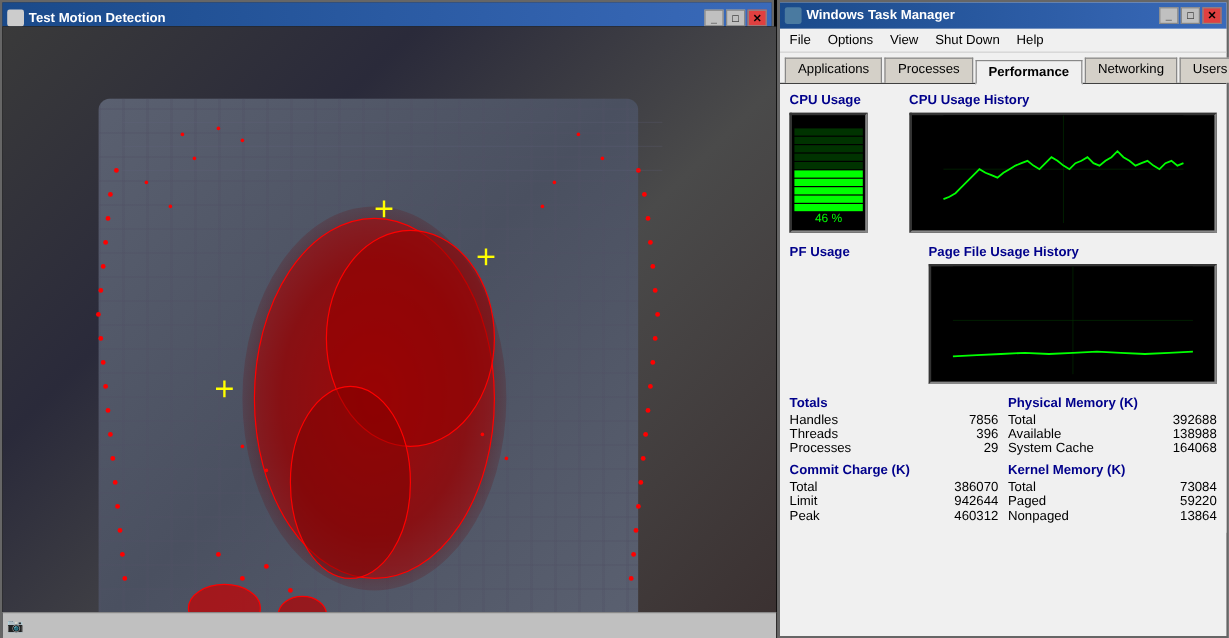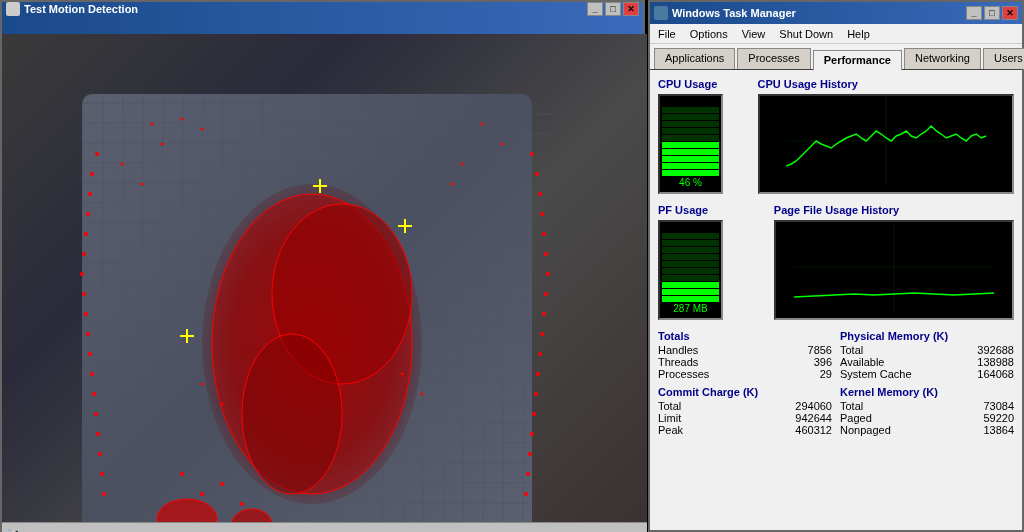--- a/index.html
+++ b/index.html
@@ -7,24 +7,24 @@
 
     
     .left-window {
       position: absolute;
       left: 0; top: 0;
       width: 645px; height: 532px;
       background: #2a2a2a;
       border: 2px solid #666;
     }
     .window-titlebar {
-      height: 32px;
+      height: 20px;
       background: linear-gradient(to right, #1a4a8a, #3a6aba);
       display: flex;
-      align-items: flex-start;
+      align-items: flex-end;
       justify-content: space-between;
       padding: 0 4px;
       color: white;
       font-size: 11px;
       font-weight: bold;
     }
     .titlebar-left { display: flex; align-items: center; gap: 4px; }
     .titlebar-icon { width: 14px; height: 14px; background: #ccc; border-radius: 2px; }
     .titlebar-buttons { display: flex; gap: 2px; }
     .titlebar-btn {
@@ -441,33 +441,20 @@
 
             <polyline points="0,70 5,68 10,65 15,60 20,55 25,50 30,45 35,48 40,50 45,52 50,48 55,45 60,42 65,40 70,38 75,42 80,45 85,40 90,35 95,38 100,42 105,45 110,40 115,38 120,35 125,40 130,42 135,38 140,35 145,30 150,35 155,38 160,42 165,40 170,38 175,42 180,45 185,40 190,38 195,42 200,40" fill="none" stroke="#00ff00" stroke-width="1.5"></polyline>
           </svg>
         </div>
       </div>
     </div>
 
     <div class="tm-row">
       <div class="tm-panel">
         <div class="tm-section-title">PF Usage</div>
-        <div class="pf-meter">
-          <div class="pf-percent">287 MB</div>
-          <div class="cpu-bar-filled"></div>
-          <div class="cpu-bar-filled"></div>
-          <div class="cpu-bar-filled"></div>
-          <div class="cpu-bar-empty"></div>
-          <div class="cpu-bar-empty"></div>
-          <div class="cpu-bar-empty"></div>
-          <div class="cpu-bar-empty"></div>
-          <div class="cpu-bar-empty"></div>
-          <div class="cpu-bar-empty"></div>
-          <div class="cpu-bar-empty"></div>
-        </div>
       </div>
 
       <div class="tm-panel" style="flex:2.8;margin-left:22px;">
         <div class="tm-section-title">Page File Usage History</div>
         <div class="history-graph" style="width:100%; height:100px;">
           <svg viewBox="0 0 200 90" width="100%" height="90" style="display:block;">
             <rect width="200" height="90" fill="#000"></rect>
             <line x1="0" y1="45" x2="200" y2="45" stroke="#003300" stroke-width="0.5"></line>
             <line x1="100" y1="0" x2="100" y2="90" stroke="#003300" stroke-width="0.5"></line>
 
@@ -511,21 +498,21 @@
         </div>
       </div>
     </div>
 
     <div class="stats-row" style="margin-top:6px;align-items:center;">
 
       <div class="stats-box">
         <div class="stats-label">Commit Charge (K)</div>
         <div class="stat-row">
           <span class="stat-key">Total</span>
-          <span class="stat-val">294060</span>
+          <span class="stat-val">386070</span>
         </div>
         <div class="stat-row">
           <span class="stat-key">Limit</span>
           <span class="stat-val">942644</span>
         </div>
         <div class="stat-row">
           <span class="stat-key">Peak</span>
           <span class="stat-val">460312</span>
         </div>
       </div>

